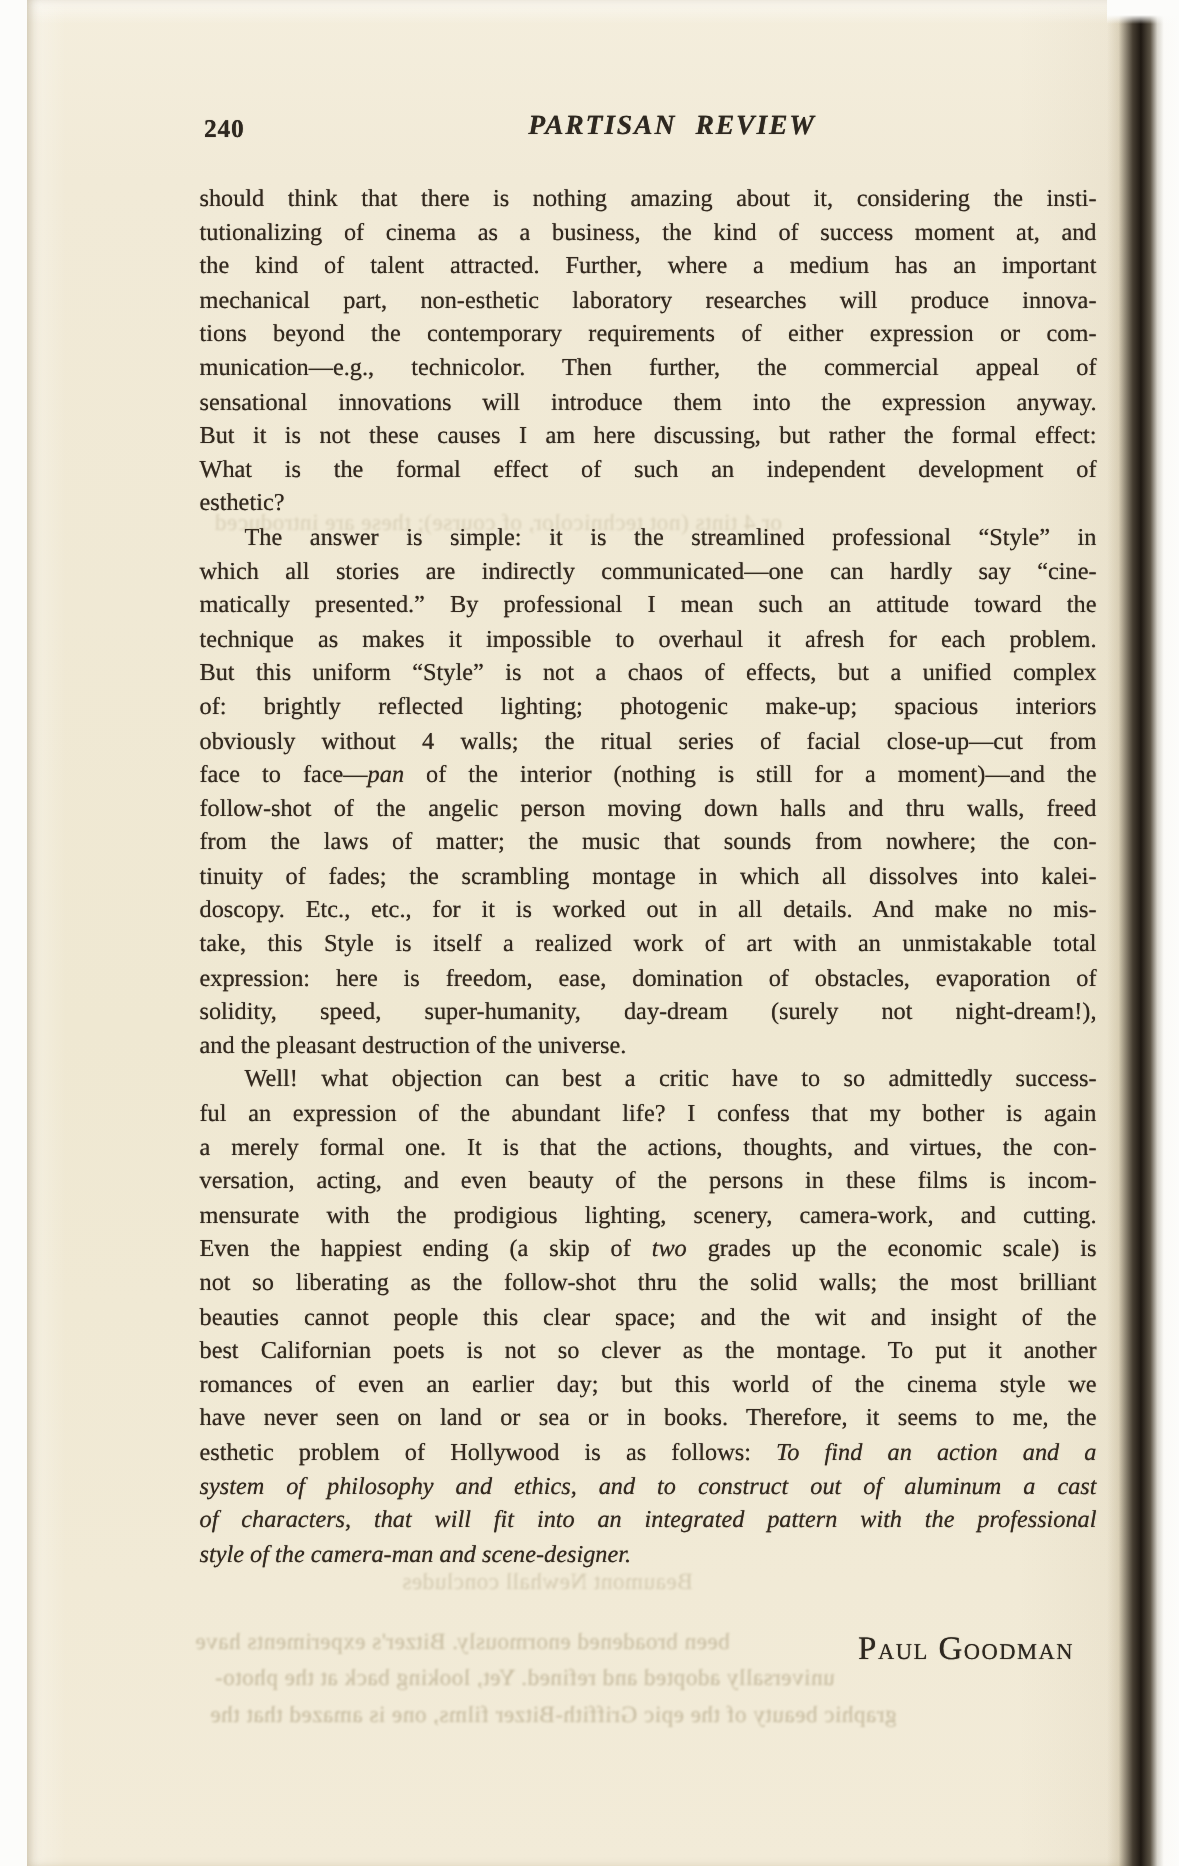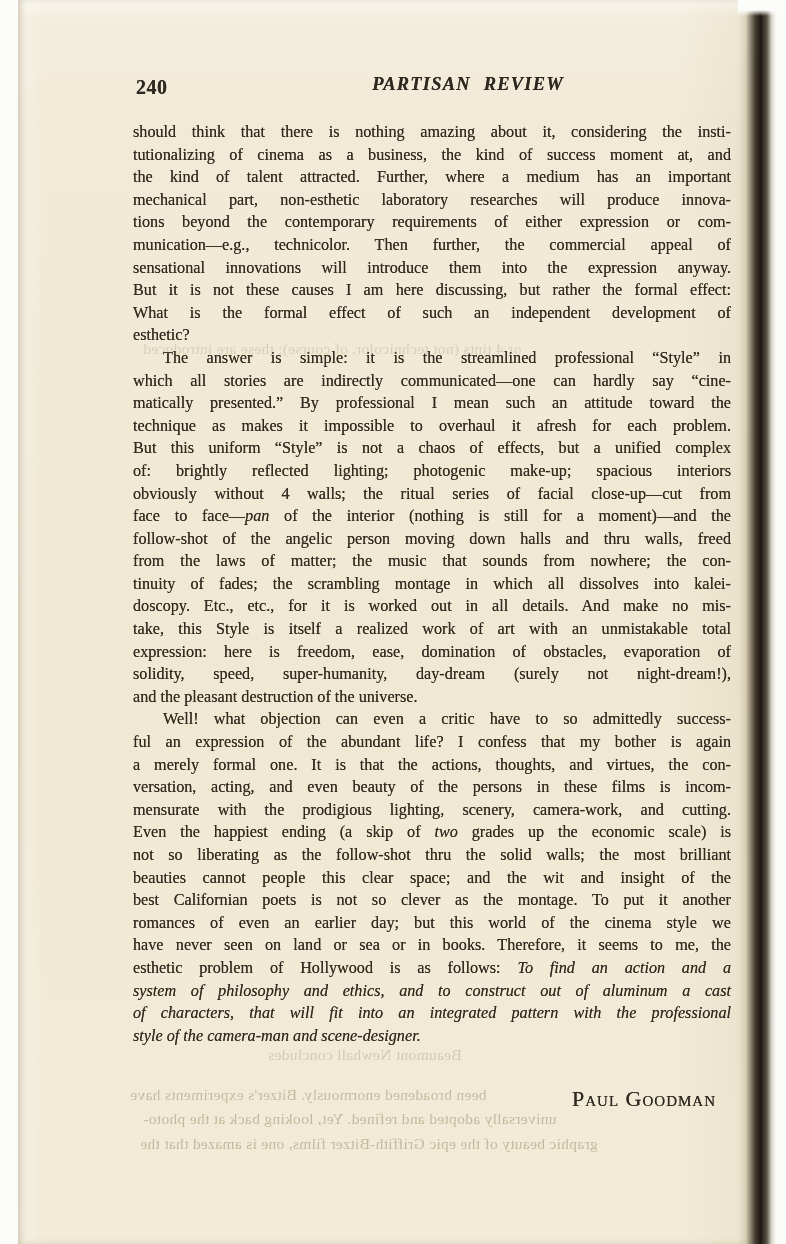--- a/index.html
+++ b/index.html
@@ -17,25 +17,25 @@
     box-shadow: inset 4px 0 8px -3px rgba(150,132,95,.55);
   }
   .edge{
     position:absolute;left:738px;top:0;width:48px;height:1244px;
     background:
       linear-gradient(180deg,#fcfcfa 0,#fcfcfa 10px,rgba(252,252,250,0) 16px),
       linear-gradient(90deg, rgba(236,228,206,0) 0%, rgba(170,155,120,.28) 16%, #453d31 36%, #1e1812 47%, #5a5244 60%, #d8d5cc 70%, #fbfaf7 79%, #fcfcfa 100%);
   }
   .header{position:absolute;left:115px;top:74px;width:598px;height:24px;color:#2e2820;}
   .pagenum{
-    position:absolute;left:3px;top:2px;font-size:20px;font-weight:bold;letter-spacing:.5px;
+    position:absolute;left:3px;top:2px;font-size:17px;font-weight:bold;letter-spacing:.5px;
     text-shadow:0 0 .5px rgba(40,32,22,.8);
   }
   .journal{
-    text-align:center;position:relative;left:36px;
+    text-align:center;position:relative;left:16px;
     font-size:18.5px;font-weight:bold;font-style:italic;
     letter-spacing:1.2px;word-spacing:7px;
     text-shadow:0 0 .5px rgba(40,32,22,.8);
   }
   .body-text{
     position:absolute;left:115px;top:121px;width:598px;
     font-size:16.2px;color:#33291f;
     text-shadow:0 0 .55px rgba(45,36,25,.75);
   }
   .line{
@@ -92,21 +92,21 @@
       <div class="line">obviously without 4 walls; the ritual series of facial close-up—cut from</div>
       <div class="line">face to face—<i>pan</i> of the interior (nothing is still for a moment)—and the</div>
       <div class="line">follow-shot of the angelic person moving down halls and thru walls, freed</div>
       <div class="line">from the laws of matter; the music that sounds from nowhere; the con-</div>
       <div class="line">tinuity of fades; the scrambling montage in which all dissolves into kalei-</div>
       <div class="line">doscopy. Etc., etc., for it is worked out in all details. And make no mis-</div>
       <div class="line">take, this Style is itself a realized work of art with an unmistakable total</div>
       <div class="line">expression: here is freedom, ease, domination of obstacles, evaporation of</div>
       <div class="line">solidity, speed, super-humanity, day-dream (surely not night-dream!),</div>
       <div class="line last">and the pleasant destruction of the universe.</div>
-      <div class="line indent">Well! what objection can even a critic have to so admittedly success-</div>
+      <div class="line indent">Well! what objection can best a critic have to so admittedly success-</div>
       <div class="line">ful an expression of the abundant life? I confess that my bother is again</div>
       <div class="line">a merely formal one. It is that the actions, thoughts, and virtues, the con-</div>
       <div class="line">versation, acting, and even beauty of the persons in these films is incom-</div>
       <div class="line">mensurate with the prodigious lighting, scenery, camera-work, and cutting.</div>
       <div class="line">Even the happiest ending (a skip of <i>two</i> grades up the economic scale) is</div>
       <div class="line">not so liberating as the follow-shot thru the solid walls; the most brilliant</div>
       <div class="line">beauties cannot people this clear space; and the wit and insight of the</div>
       <div class="line">best Californian poets is not so clever as the montage. To put it another</div>
       <div class="line">romances of even an earlier day; but this world of the cinema style we</div>
       <div class="line">have never seen on land or sea or in books. Therefore, it seems to me, the</div>

